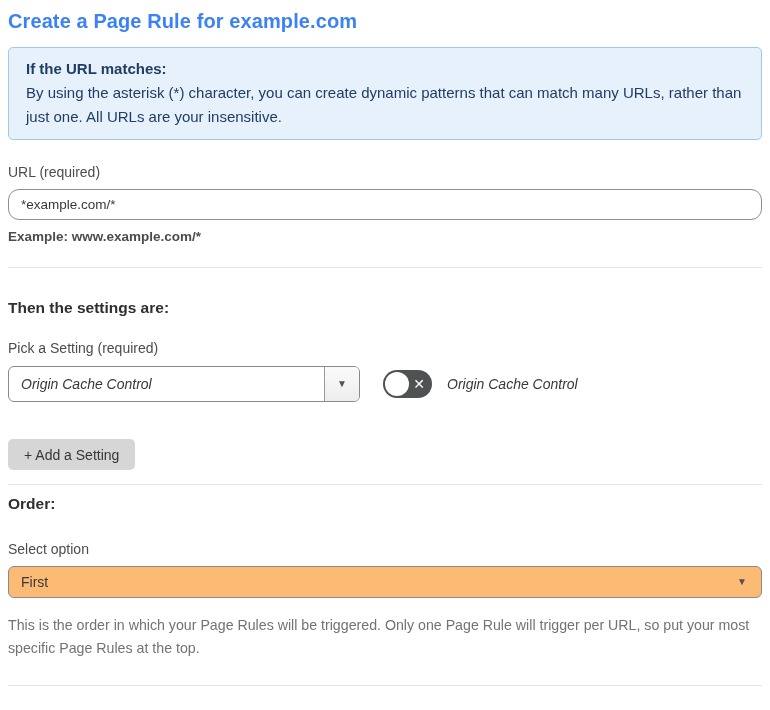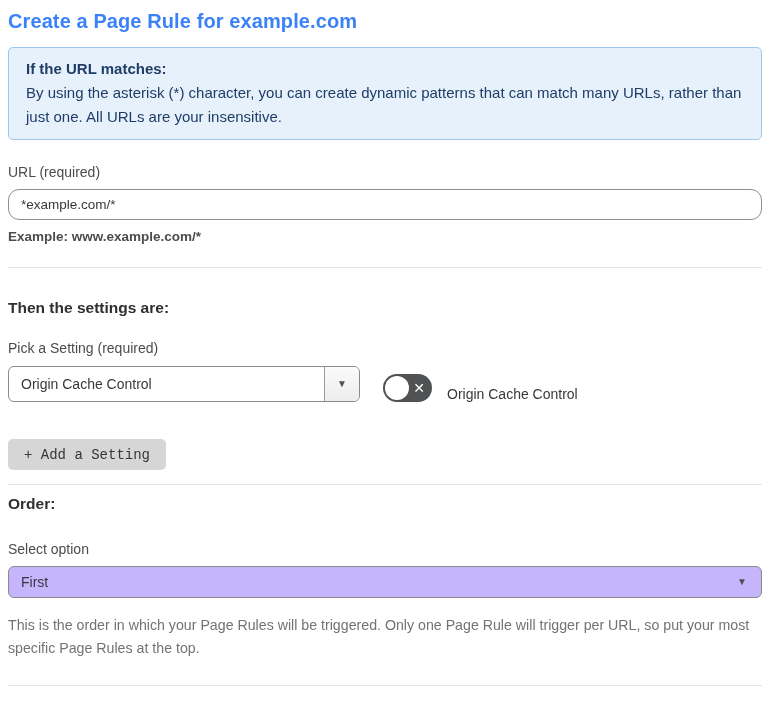--- a/index.html
+++ b/index.html
@@ -84,21 +84,22 @@
     color: #2f2f2f;
     line-height: 21px;
   }
   .mt-settings-heading { margin-top: 29px; }
   .mt-pick-label { margin-top: 21px; }
 
   
   .setting-row {
     margin-top: 8px;
     display: flex;
-    align-items: flex-end;
+    align-items: center;
+    font-style: italic;
   }
   .setting-select {
     width: 352px;
     height: 36px;
     border: 1px solid #8a8a8a;
     border-radius: 6px;
     background: #ffffff;
     display: flex;
     align-items: stretch;
     overflow: hidden;
@@ -163,40 +164,40 @@
 
   
   .btn {
     display: inline-flex;
     align-items: center;
     justify-content: center;
     height: 31px;
     border: none;
     border-radius: 5px;
     font-size: 14px;
-    font-family: Liberation Mono, monospace;
+    font-family: Liberation Sans, sans-serif;
     cursor: pointer;
     padding: 0 16px;
   }
   .btn-gray {
     background: #d6d6d6;
     color: #363636;
   }
   .add-setting-btn { margin-top: 37px; }
 
   
   .mt-order-heading { margin-top: 8px; }
   .mt-select-label { margin-top: 26px; }
   .order-select {
     margin-top: 7px;
     width: 100%;
     height: 32px;
     border: 1px solid #8a8a8a;
     border-radius: 6px;
-    background: #c4b5fd;
+    background: #fdba74;
     display: flex;
     align-items: center;
     justify-content: space-between;
     padding: 0 14px 0 12px;
     font-size: 14px;
     color: #36393a;
     cursor: pointer;
   }
   .order-helper {
     margin-top: 16px;

